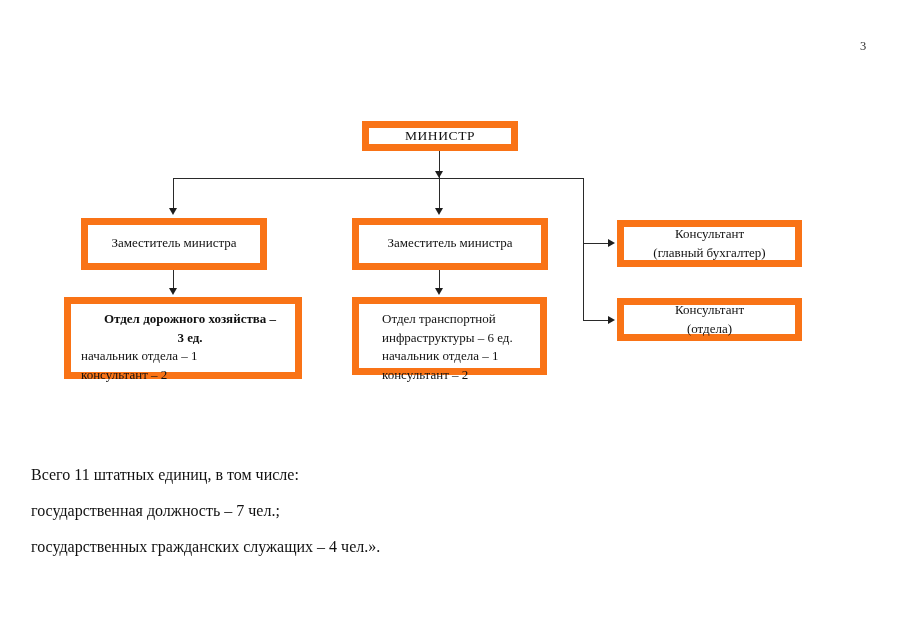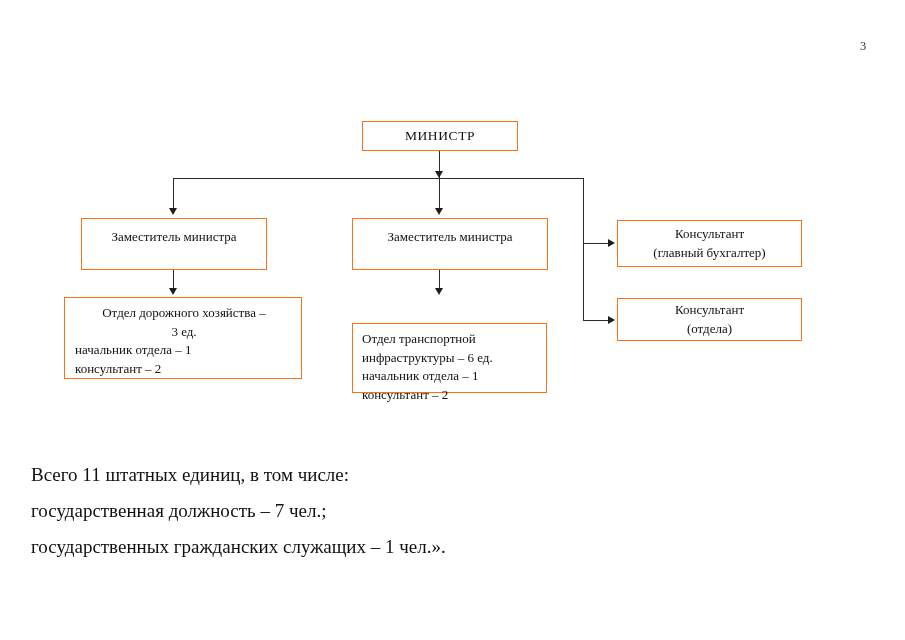--- a/index.html
+++ b/index.html
@@ -49,21 +49,21 @@
   }
   .doc-title .line2 {
     display: block;
     letter-spacing: 0.1px;
   }
 
   
   .node {
     position: absolute;
     box-sizing: border-box;
-    border: 1px solid #f97316;
+    border: 7px solid #f97316;
     background: #ffffff;
     display: flex;
     flex-direction: column;
     justify-content: center;
     font-size: 13px;
     line-height: 18.5px;
     color: #111111;
   }
   .node .txt { display: block; }
 
@@ -129,31 +129,31 @@
     height: 82px;
     justify-content: flex-start;
     padding-top: 6px;
     padding-left: 10px;
     align-items: flex-start;
   }
   #node-dept-roads .l1,
   #node-dept-roads .l2 {
     width: 218px;
     text-align: center;
+    font-weight: bold;
   }
   #node-dept-transport {
     left: 352px;
     top: 297px;
     width: 195px;
-    height: 70px;
+    height: 78px;
     justify-content: flex-start;
     padding-top: 6px;
-    padding-left: 9px;
+    padding-left: 23px;
     align-items: flex-start;
-    margin-top: 26px;
   }
 
   
   .conn {
     position: absolute;
     background: #2a2a2a;
   }
   .conn.v { width: 1px; }
   .conn.h { height: 1px; }
 
@@ -173,21 +173,21 @@
     border-bottom: 4px solid transparent;
     border-left: 7px solid #1d1d1d;
   }
 
   
   .footer {
     position: absolute;
     left: 31px;
     top: 466px;
     width: 600px;
-    font-size: 19px;
+    font-size: 16px;
     color: #111111;
   }
   .footer p {
     margin: 0 0 19px 0;
     line-height: 17px;
   }
 </style>
 </head>
 <body>
 
@@ -253,16 +253,16 @@
   <div class="node left-text" id="node-dept-transport">
     <span class="txt">Отдел транспортной</span>
     <span class="txt">инфраструктуры – 6 ед.</span>
     <span class="txt">начальник отдела – 1</span>
     <span class="txt">консультант – 2</span>
   </div>
 
   <div class="footer">
     <p>Всего 11 штатных единиц, в том числе:</p>
     <p>государственная должность – 7 чел.;</p>
-    <p>государственных гражданских служащих – 1 чел.».</p>
+    <p>государственных гражданских служащих – 4 чел.».</p>
   </div>
 
 </div>
 
 </body></html>

